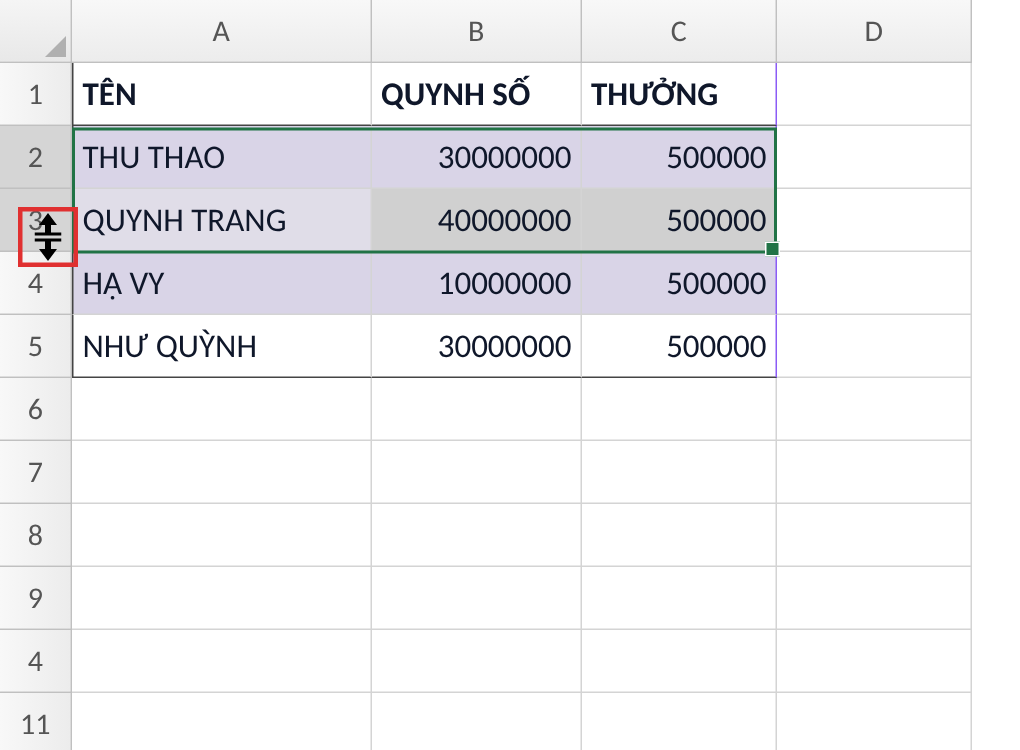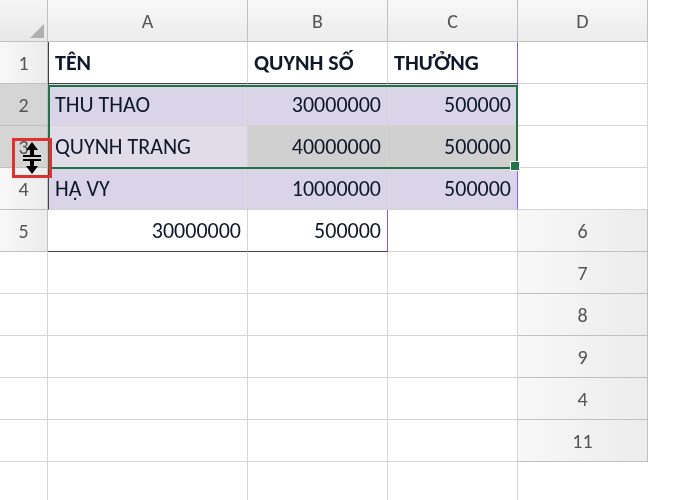--- a/index.html
+++ b/index.html
@@ -174,20 +174,21 @@
 
   <div class="row-4" style="display:contents">
     <div class="row-header">4</div>
     <div class="cell txt filled colA data-border-left">HẠ VY</div>
     <div class="cell num filled">10000000</div>
     <div class="cell num filled data-border-right">500000</div>
     <div class="cell"></div>
   </div>
 
   <div class="row-header">5</div>
+  <div class="cell txt data-border-left data-border-bottom-thick">NHƯ QUỲNH</div>
   <div class="cell num data-border-bottom-thick">30000000</div>
   <div class="cell num data-border-right data-border-bottom-thick">500000</div>
   <div class="cell"></div>
 
   <div class="row-header">6</div>
   <div class="cell"></div>
   <div class="cell"></div>
   <div class="cell"></div>
   <div class="cell"></div>
 

